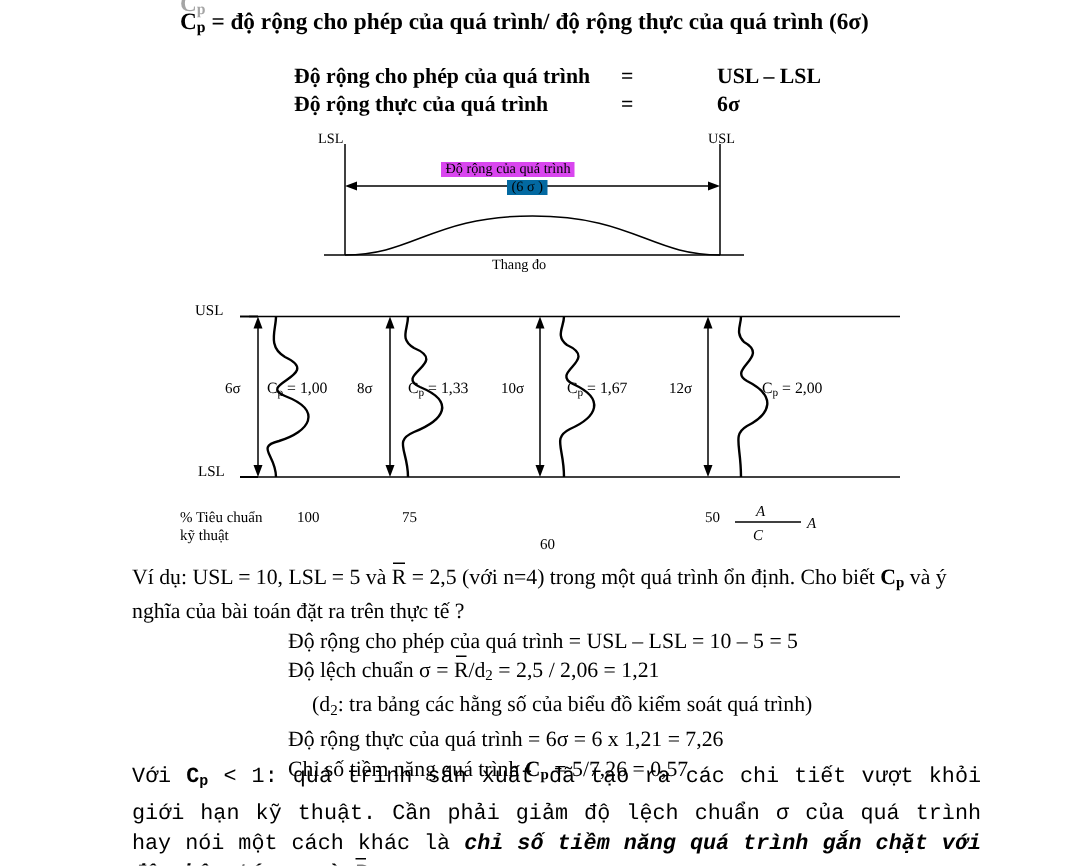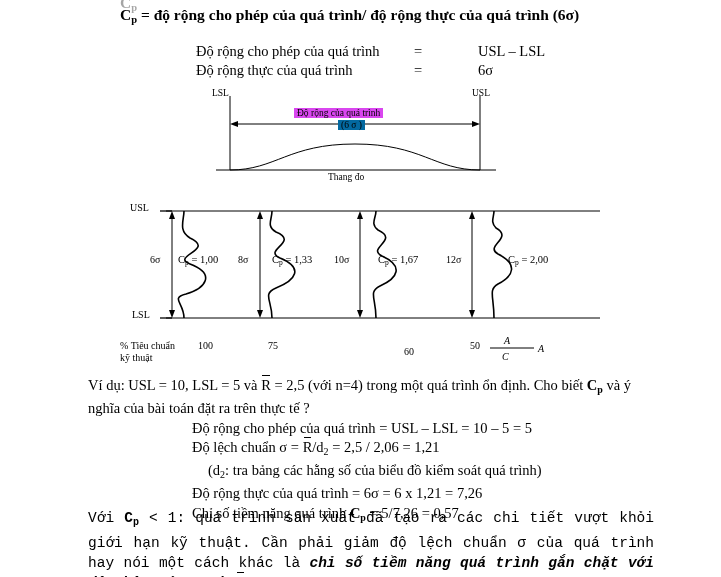--- a/index.html
+++ b/index.html
@@ -42,20 +42,21 @@
     font-weight: bold;
     color: #000;
   }
 
   
   .def-block {
     left: 196px;
     top: 42px;
     font-size: 14.5px;
     line-height: 19px;
+    font-weight: bold;
   }
   .def-row { display: flex; }
   .def-label { width: 218px; }
   .def-eq { width: 64px; text-align: left; }
   .def-val { }
 
   
   .chart-top {
     left: 196px;
     top: 88px;
@@ -233,21 +234,21 @@
     <span class="cplabel" style="left:388px; top:56px;">
       <span>C</span><span class="s">p</span><span> = 2,00</span>
     </span>
   </div>
 
   <div class="abs scale-row">
     <span class="s" style="left:0px; top:2px;">% Tiêu chuẩn</span>
     <span class="s" style="left:0px; top:14px;">kỹ thuật</span>
     <span class="s" style="left:78px; top:2px;">100</span>
     <span class="s" style="left:148px; top:2px;">75</span>
-    <span class="s" style="left:240px; top:8px;margin-left:44px;">60</span>
+    <span class="s" style="left:240px; top:20px;">60</span>
     <span class="s" style="left:350px; top:2px;">50</span>
   </div>
 
   <div class="abs scribble">
     <svg width="70" height="34" viewBox="0 0 70 34">
       <line x1="2" y1="18" x2="46" y2="18" stroke="#000" stroke-width="1"></line>
       <text x="16" y="14" font-size="10" font-family="Liberation Serif, serif" font-style="italic">A</text>
       <text x="14" y="30" font-size="10" font-family="Liberation Serif, serif" font-style="italic">C</text>
       <text x="50" y="22" font-size="10" font-family="Liberation Serif, serif" font-style="italic">A</text>
     </svg>

